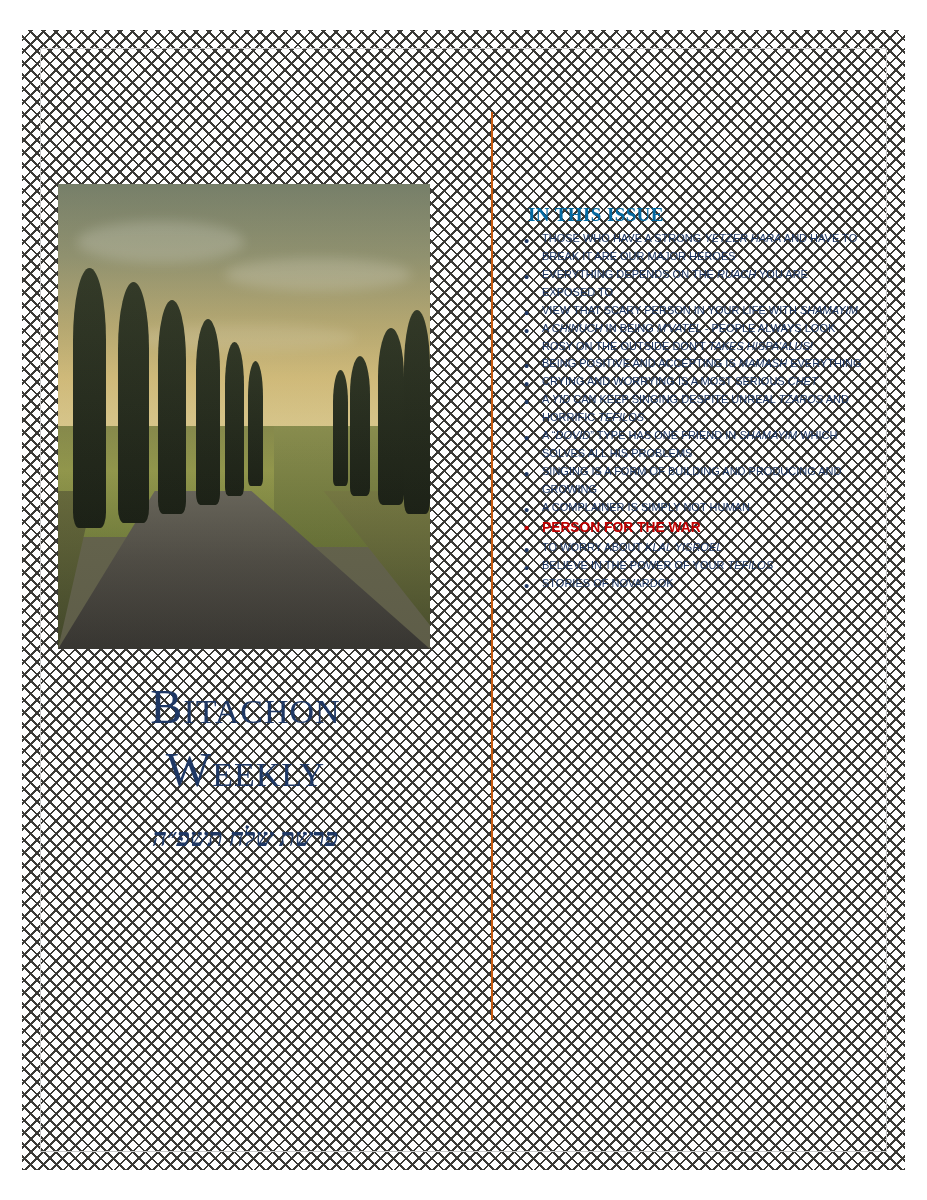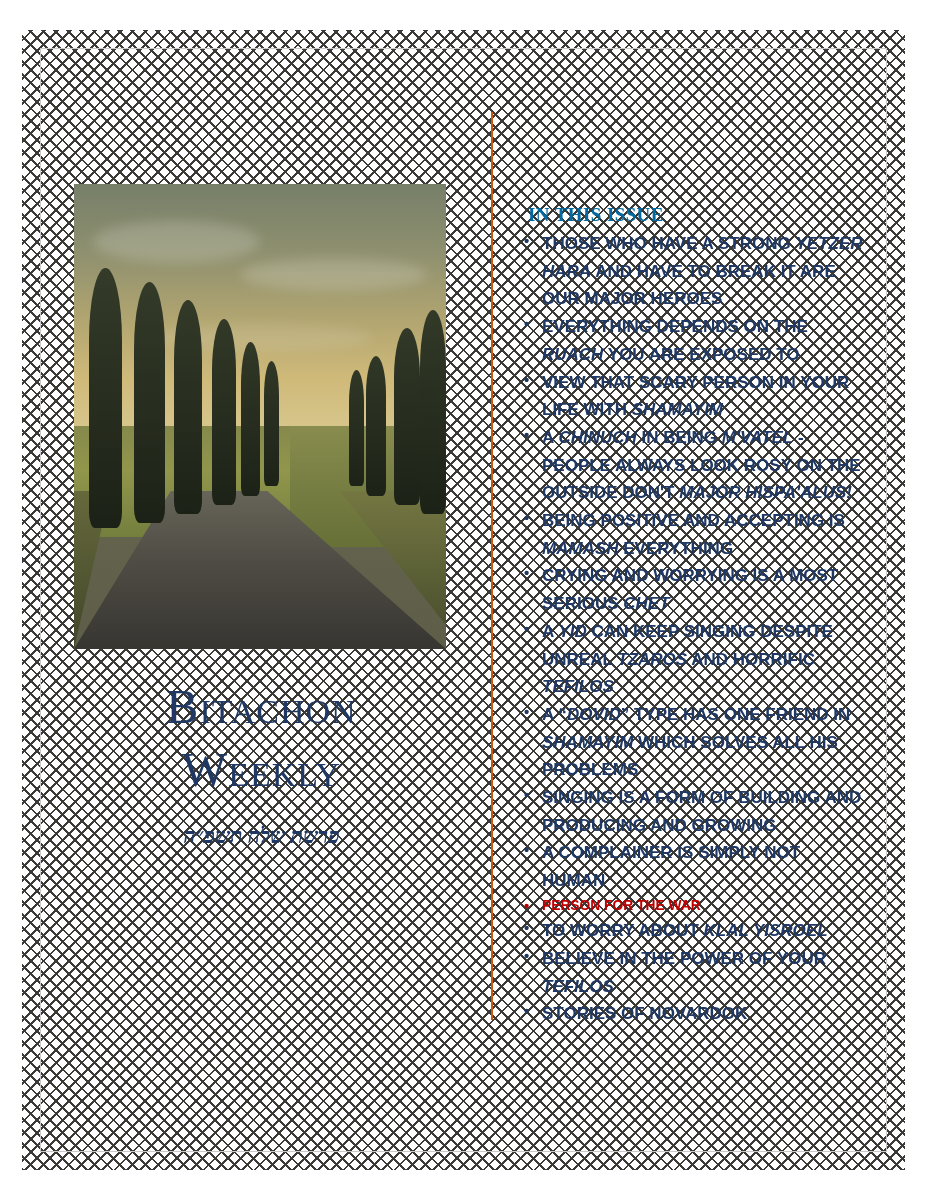--- a/index.html
+++ b/index.html
@@ -55,21 +55,21 @@
     position: absolute;
     left: 46px;
     top: 54px;
     width: 835px;
     height: 1092px;
   }
 
   
   .left-col {
     position: absolute;
-    left: 28px;
+    left: 12px;
     top: 130px;
     width: 375px;
     text-align: center;
   }
 
   .cover-photo {
     width: 372px;
     height: 465px;
     position: relative;
     overflow: hidden;
@@ -143,21 +143,21 @@
     line-height: 1.32;
     letter-spacing: 1px;
   }
   .masthead-line {
     display: block;
   }
   .parsha {
     margin-top: 22px;
     font-family: "Liberation Serif", serif;
     color: #1f3864;
-    font-size: 21px;
+    font-size: 25px;
     font-style: italic;
     font-weight: bold;
     direction: rtl;
   }
 
   
   .divider {
     position: absolute;
     left: 445px;
     top: 58px;
@@ -183,24 +183,23 @@
   }
   ul.toc {
     list-style: none;
     margin: 0;
     padding: 0;
   }
   ul.toc li {
     position: relative;
     padding-left: 26px;
     color: #1f3864;
-    font-size: 17px;
+    font-size: 11px;
     line-height: 1.63;
     margin-bottom: 0px;
-    font-weight: bold;
   }
   ul.toc li::before {
     content: "•";
     position: absolute;
     left: 8px;
     top: -1px;
     font-size: 15px;
     color: #1f3864;
   }
   ul.toc li.red {
@@ -257,21 +256,21 @@
     </div>
 
     <div class="divider"></div>
 
     <div class="right-col">
       <div class="issue-title">IN THIS ISSUE</div>
       <ul class="toc" id="toc-list">
           <li><span>THOSE WHO HAVE A STRONG </span><span class="it">YETZER HARA</span><span> AND HAVE TO BREAK IT ARE OUR MAJOR HEROES</span></li>
           <li><span>EVERYTHING DEPENDS ON THE </span><span class="it">RUACH</span><span> YOU ARE EXPOSED TO</span></li>
           <li><span>VIEW THAT SCARY PERSON IN YOUR LIFE WITH </span><span class="it">SHAMAYIM</span></li>
-          <li><span>A </span><span class="it">CHINUCH</span><span> IN BEING </span><span class="it">M'VATEL</span><span> - PEOPLE ALWAYS LOOK ROSY ON THE OUTSIDE DON'T </span><span class="it">MAJOR HISPA'ALUS!</span></li>
+          <li><span>A </span><span class="it">CHINUCH</span><span> IN BEING </span><span class="it">M'VATEL</span><span> - PEOPLE ALWAYS LOOK ROSY ON THE OUTSIDE DON'T </span><span class="it">TAKES HISPA'ALUS!</span></li>
           <li><span>BEING POSITIVE AND ACCEPTING IS </span><span class="it">MAMASH</span><span> EVERYTHING</span></li>
           <li><span>CRYING AND WORRYING IS A MOST SERIOUS </span><span class="it">CHET</span></li>
           <li><span>A </span><span class="it">YID</span><span> CAN KEEP SINGING DESPITE UNREAL </span><span class="it">TZAROS</span><span> AND HORRIFIC </span><span class="it">TEFILOS</span></li>
           <li><span>A “</span><span class="it">DOVID</span><span>” TYPE HAS ONE FRIEND IN </span><span class="it">SHAMAYIM</span><span> WHICH SOLVES ALL HIS PROBLEMS</span></li>
           <li><span>SINGING IS A FORM OF BUILDING AND PRODUCING AND GROWING</span></li>
           <li><span>A COMPLAINER IS SIMPLY NOT HUMAN</span></li>
           <li class="red"><span>PERSON FOR THE WAR</span></li>
           <li><span>TO WORRY ABOUT </span><span class="it">KLAL YISROEL</span></li>
           <li><span>BELIEVE IN THE POWER OF YOUR </span><span class="it">TEFILOS</span></li>
           <li><span>STORIES OF NOVARDOK</span></li>

